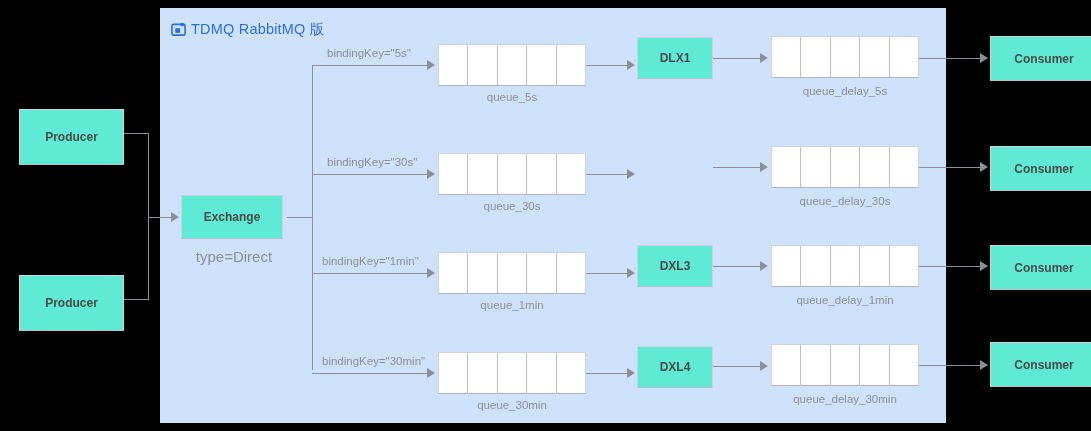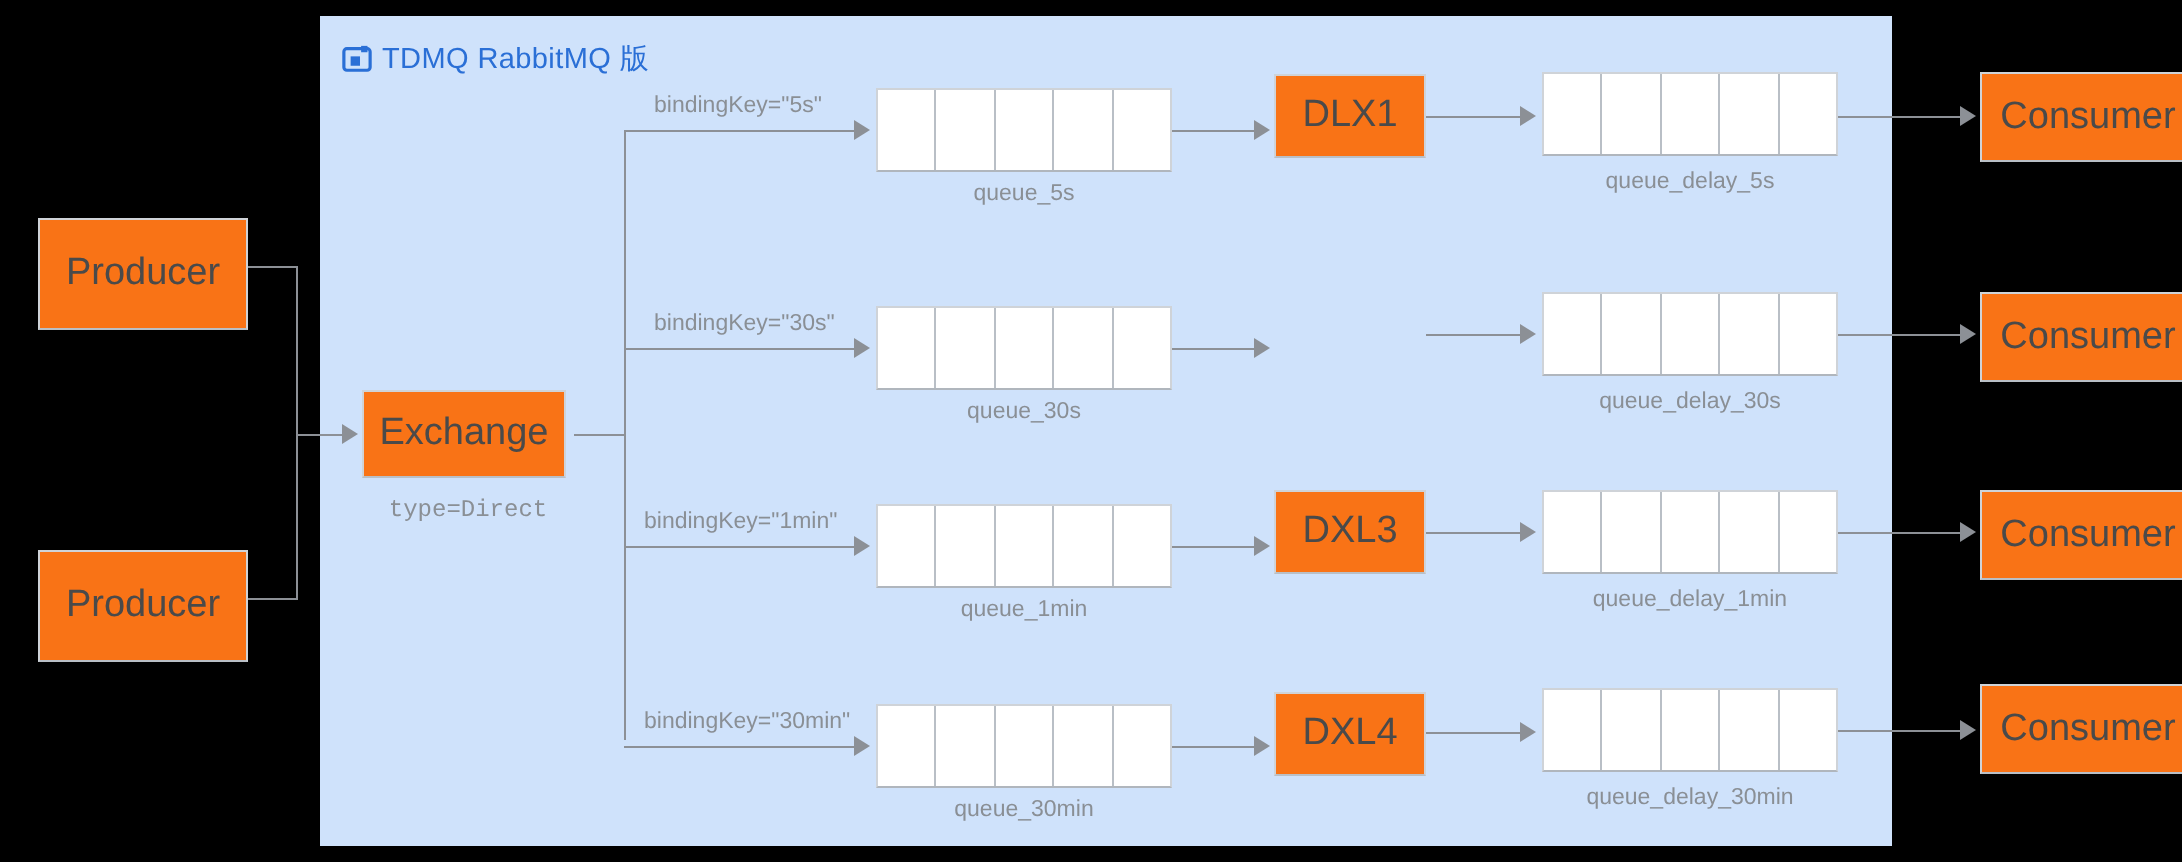--- a/index.html
+++ b/index.html
@@ -18,38 +18,38 @@
   .panel-title{
     position:absolute;left:175px;top:20px;
     font-size:14.5px;color:#2a6fd6;letter-spacing:.2px;white-space:nowrap;
   }
   .panel-logo{
     position:absolute;left:155px;top:22px;width:15px;height:15px;
   }
 
   
   .node{
-    position:absolute;background:#f97316;border:1px solid #cfd3d8;
+    position:absolute;background:#5eead4;border:1px solid #cfd3d8;
     border-bottom:1px solid #b9bfc6;
     display:flex;align-items:center;justify-content:center;
-    font-size:19px;color:#4a4a4a;box-sizing:border-box;
+    font-size:12px;color:#4a4a4a;box-sizing:border-box;font-weight:bold;
   }
   .producer{width:105px;height:56px;left:3px;}
   .producer.p1{top:109px;}
   .producer.p2{top:275px;}
   .consumer{width:108px;height:45px;left:974px;}
   .consumer.c1{top:36px;}
   .consumer.c2{top:146px;}
   .consumer.c3{top:245px;}
   .consumer.c4{top:342px;}
 
   .exchange{width:102px;height:44px;left:165px;top:195px;}
   .exchange-label{
     position:absolute;left:165px;top:248px;width:106px;text-align:center;
-    font-size:12px;color:#8a8f95;font-family:Liberation Mono, monospace;
+    font-size:15px;color:#8a8f95;
   }
 
   .dlx{width:76px;height:42px;}
   .dlx.d1{left:621px;top:37px;}
   .dlx.d2{left:621px;top:146px;}
   .dlx.d3{left:621px;top:245px;}
   .dlx.d4{left:621px;top:346px;}
 
   
   .queue{

